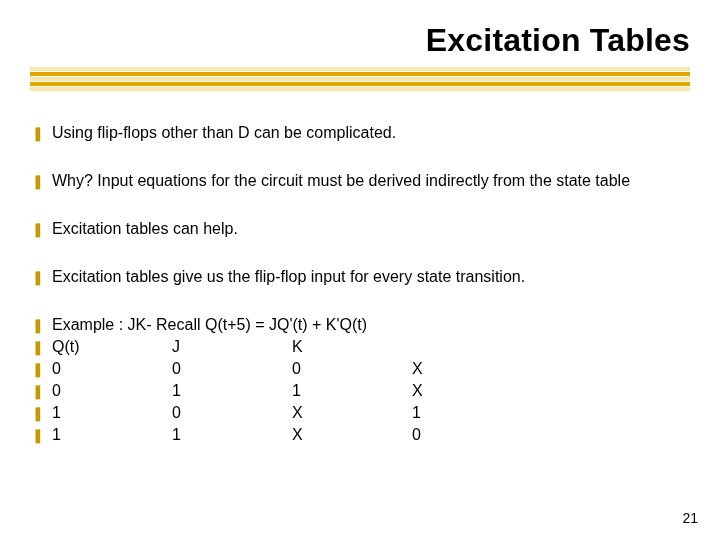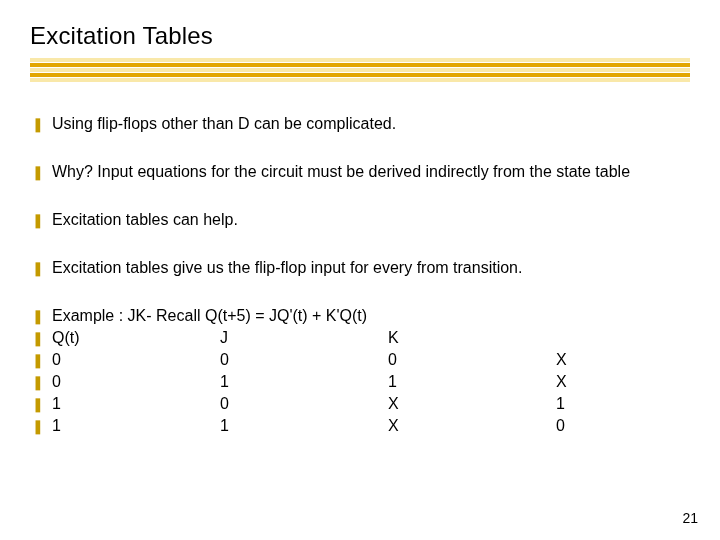--- a/index.html
+++ b/index.html
@@ -13,23 +13,24 @@
     overflow: hidden;
   }
   .slide {
     position: relative;
     width: 720px;
     height: 540px;
     box-sizing: border-box;
     padding: 22px 30px 0 30px;
   }
   .title {
-    font-size: 24px;
-    font-weight: normal;
+    font-size: 32px;
+    font-weight: bold;
     letter-spacing: 0.2px;
+    text-align: right;
   }
   .rules {
     margin-top: 8px;
   }
   .rule {
     height: 4px;
     margin-bottom: 1px;
   }
   .rule.dark  { background: #e2a600; }
   .rule.light { background: #f9e8a9; }
@@ -56,21 +57,20 @@
   }
   .text {
     flex: 1;
     font-size: 16px;
     line-height: 20px;
   }
 
   .cols {
     display: grid;
     grid-template-columns: 120px 120px 120px 120px;
-    gap: 48px;
   }
   .cols span { white-space: pre; }
 
   .pagenum {
     position: absolute;
     right: 22px;
     bottom: 14px;
     font-size: 14px;
     color: #000000;
     margin-top: 16px;
@@ -103,21 +103,21 @@
       <div class="text">Why? Input equations for the circuit must be derived indirectly from the state table</div>
     </div>
 
     <div class="item">
       <div class="bullet">❚</div>
       <div class="text">Excitation tables can help.</div>
     </div>
 
     <div class="item">
       <div class="bullet">❚</div>
-      <div class="text">Excitation tables give us the flip-flop input for every from transition.</div>
+      <div class="text">Excitation tables give us the flip-flop input for every state transition.</div>
     </div>
 
     <div class="item tight">
       <div class="bullet">❚</div>
       <div class="text">Example : JK- Recall Q(t+5) = JQ'(t) + K'Q(t)</div>
     </div>
 
     <div class="item tight">
       <div class="bullet">❚</div>
       <div class="text cols">

